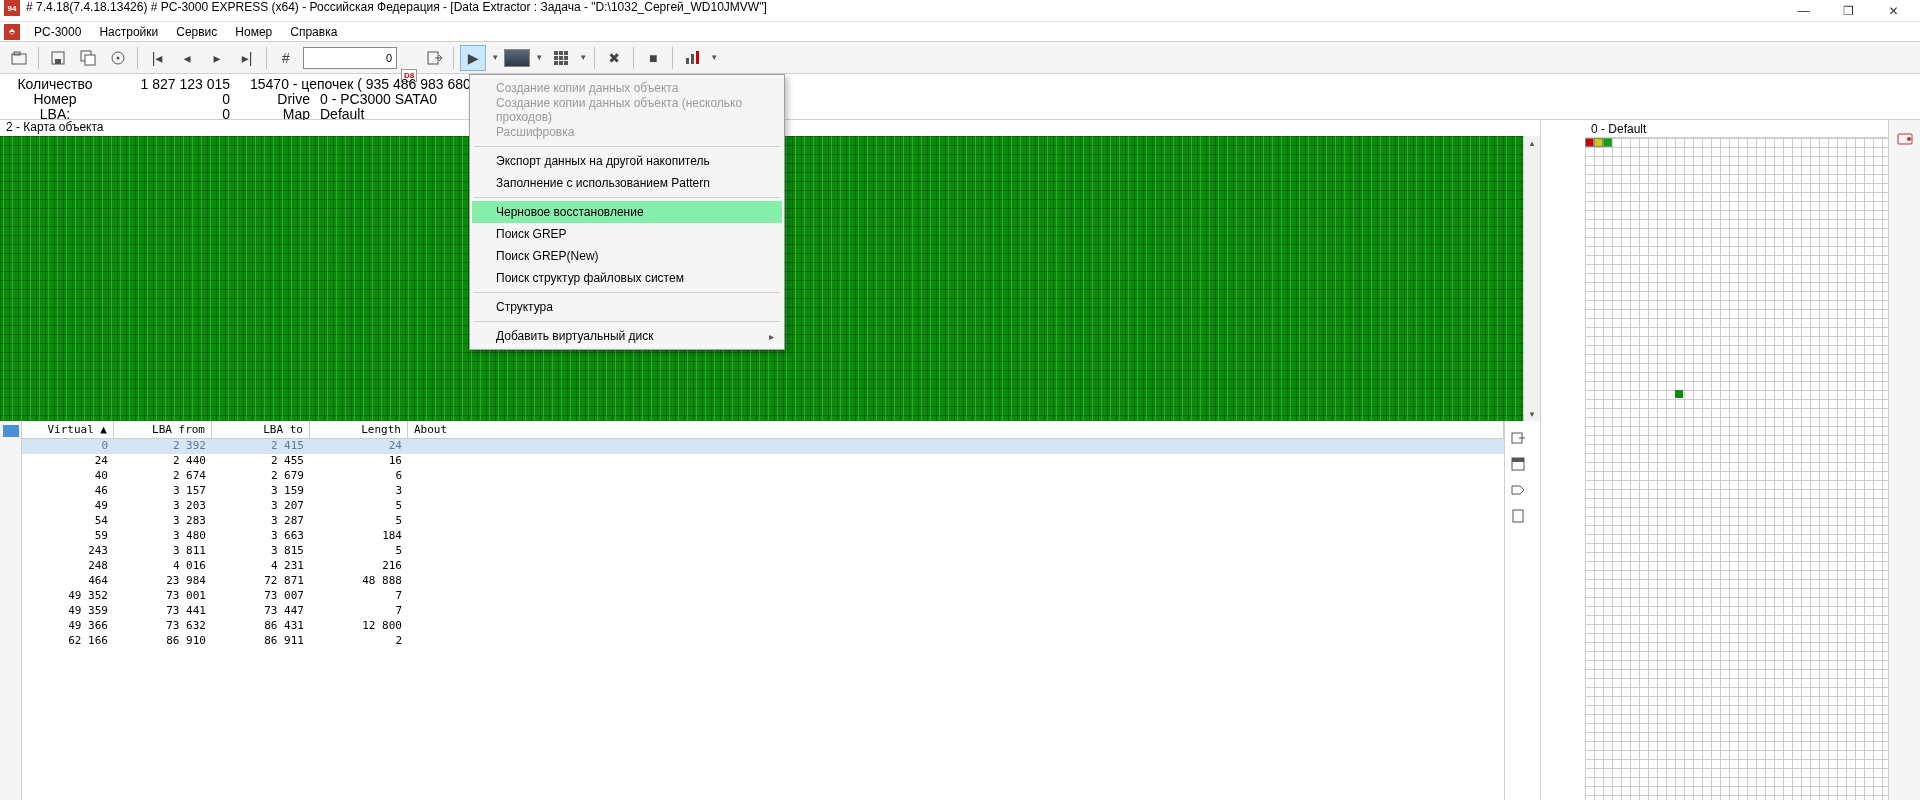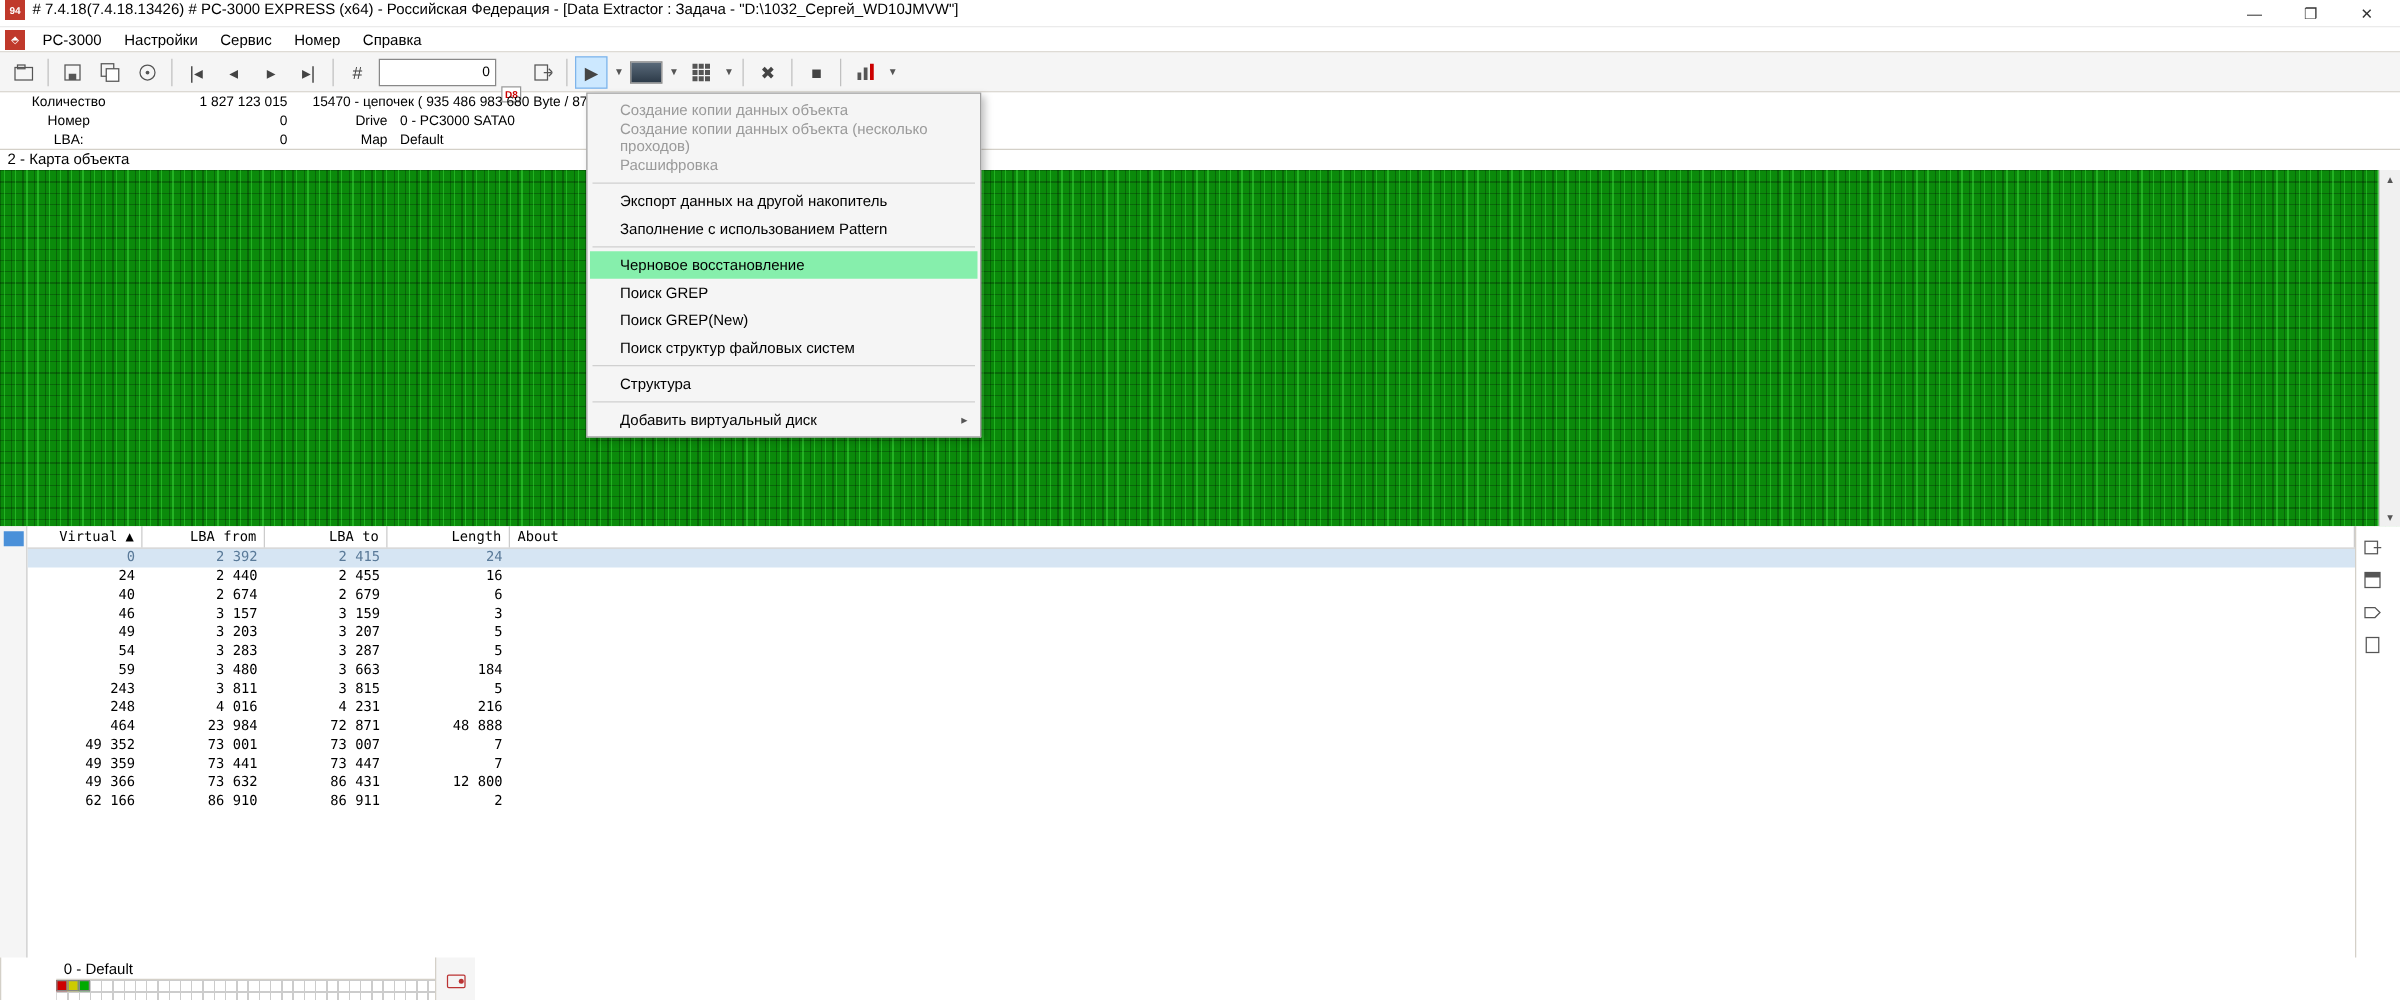--- a/index.html
+++ b/index.html
@@ -16,30 +16,30 @@
 .menuitem { padding: 2px 8px; cursor: pointer; font-size: 12px; }
 
 .toolbar { height: 32px; background: #f5f5f5; border-bottom: 1px solid #d4d0c8; display: flex; align-items: center; padding: 2px 6px; gap: 4px; }
 .tbtn { width: 26px; height: 26px; display: flex; align-items: center; justify-content: center; cursor: pointer; border: 1px solid transparent; font-size:14px; color:#444; }
 .tsep { width: 1px; height: 22px; background: #c0c0c0; margin: 0 2px; }
 .tinput { width: 94px; height: 22px; border: 1px solid #888; background: #fff; padding: 0 4px; font-size: 11px; text-align:right; }
 .badge-db { font-size: 8px; font-weight: bold; color: #c00; border:1px solid #999; padding:1px 2px; background:#fff;margin-top:35px; }
 .thumb { width:26px; height:18px; background:linear-gradient(#5a6a7a,#2c3a48); border:1px solid #888; }
 .drop { width:10px; font-size:8px; color:#555; text-align:center; cursor:pointer; }
 
-.infobar { height: 46px; background: #fff; display: flex; padding: 2px 10px; font-size: 11px; color: #000; border-bottom: 1px solid #d4d0c8; }
+.infobar { height: 46px; background: #fff; display: flex; padding: 2px 10px; font-size: 14px; color: #000; border-bottom: 1px solid #d4d0c8; }
 .infocol1 { width: 230px; }
 .infocol2 { width: 250px; }
 .inforow { display: flex; height: 15px; }
 .infolabel { text-align: center; width: 90px; }
 .infoval { text-align: right; width: 130px; }
 .infocol2 .infolabel { width: 60px; text-align:right; }
 .infocol2 .infoval { text-align: left; padding-left: 10px; }
 
-.main-area { position: relative; display: flex; height: calc(800px - 22px - 20px - 32px - 46px); flex-direction: column; }
+.main-area { position: relative; display: flex; height: calc(800px - 22px - 20px - 32px - 46px); }
 .left-main { flex: 1; display: flex; flex-direction: column; min-width: 0; }
 .right-side { width: 380px; border-left: 1px solid #d4d0c8; display: flex; padding-left: 44px; }
 .right-map { flex: 1; display:flex; flex-direction:column; }
 .right-tools { width: 32px; background: #f5f5f5; border-left: 1px solid #d4d0c8; padding-top: 4px; }
 .right-tools .tbtn { margin: 2px auto; }
 
 .maphdr { height: 18px; background: #fff; padding: 0 6px; display: flex; align-items: center; font-size: 12px; border-bottom:1px solid #d4d0c8; }
 .map-grid { flex:1; background-image: repeating-linear-gradient(#ccc 0 1px, transparent 1px 9px), repeating-linear-gradient(90deg, #ccc 0 1px, transparent 1px 9px); background-color:#fff; position:relative; }
 .map-legend { position:absolute; top:0; left:0; display:flex; }
 .legend-dot { width:9px; height:9px; border:1px solid #888; }

